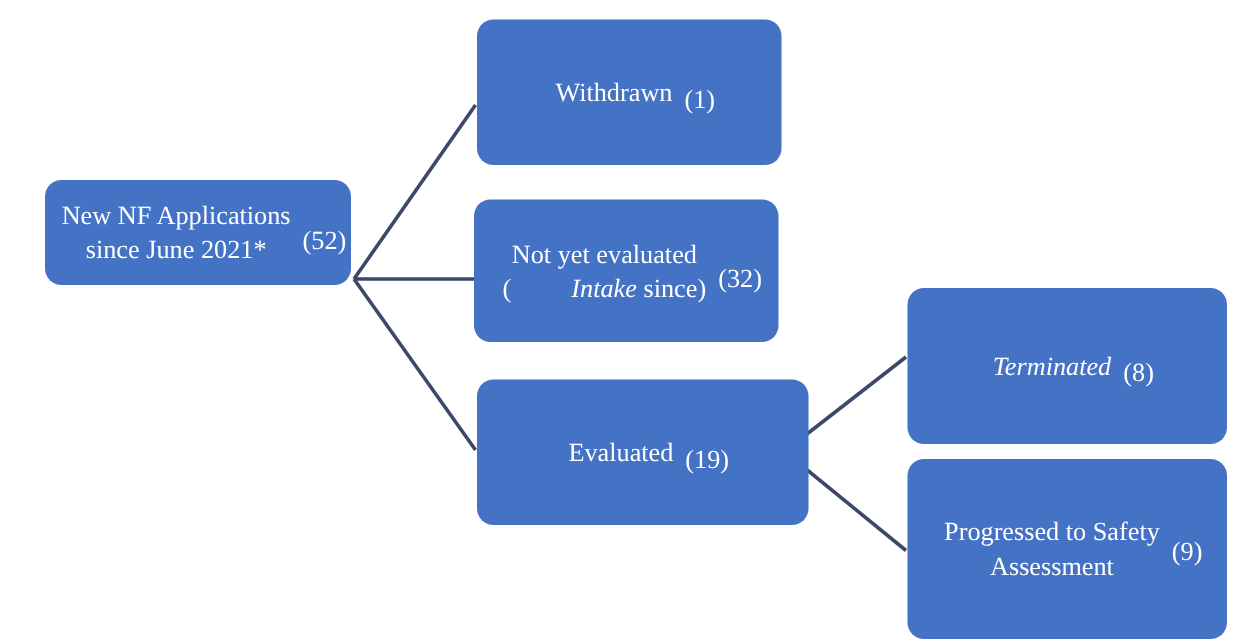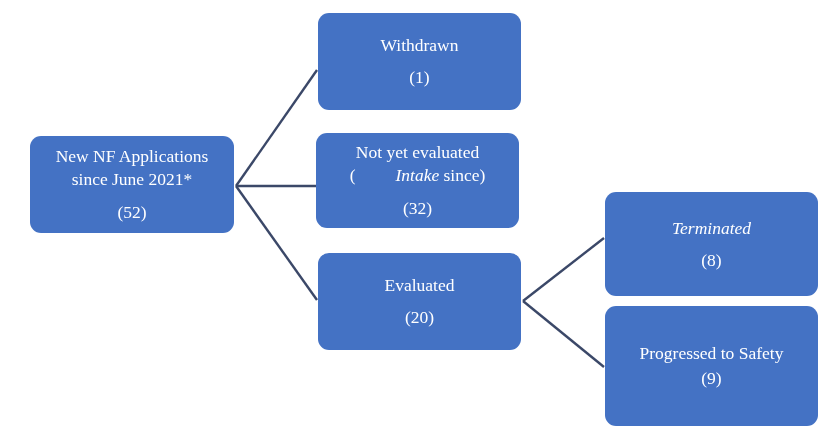--- a/index.html
+++ b/index.html
@@ -22,43 +22,42 @@
     width: 837px;
     height: 427px;
   }
   .node {
     position: absolute;
     box-sizing: border-box;
     background: #4472C4;
     border-radius: 11px;
     color: #ffffff;
     display: flex;
-    flex-direction: column;
     align-items: center;
     justify-content: center;
     text-align: center;
     line-height: 1.30;
     z-index: 2;
   }
   .node .title {
     font-size: 17.5px;
     padding: 0 8px;
   }
   .node .count {
     font-size: 17.5px;
     margin-top: 9px;
   }
   .node .title .ital { font-style: italic; margin-left: 40px; }
   .node.italic-title .title { font-style: italic; }
 
   
-  #node-root      { left: 30px;  top: 136px; width: 204px; height: 97px; }
+  #node-root      { left: 30px;  top: 120px; width: 204px; height: 70px; }
   #node-withdrawn { left: 318px; top: 13px;  width: 203px; height: 97px; }
   #node-notyet    { left: 316px; top: 133px; width: 203px; height: 95px; }
-  #node-evaluated { left: 318px; top: 253px; width: 203px; height: 97px; }
+  #node-evaluated { left: 318px; top: 253px; width: 221px; height: 97px; }
   #node-terminated{ left: 605px; top: 192px; width: 213px; height: 104px; }
   #node-progressed{ left: 605px; top: 306px; width: 213px; height: 120px; }
 
   #node-root .count { margin-top: 11px; }
   #node-notyet .count { margin-top: 10px; }
   #node-progressed .count { margin-top: 2px; }
 </style>
 </head>
 <body>
 
@@ -92,30 +91,31 @@
       <span>Not yet evaluated</span><br>
       <span><span>(</span><span class="ital">Intake</span><span> since)</span></span>
     </div>
     <div class="count">(32)</div>
   </div>
 
   <div class="node" id="node-evaluated">
     <div class="title">
       <span>Evaluated</span>
     </div>
-    <div class="count">(20)</div>
+    <div class="count">(19)</div>
   </div>
 
   <div class="node italic-title" id="node-terminated">
     <div class="title">
       <span>Terminated</span>
     </div>
     <div class="count">(8)</div>
   </div>
 
   <div class="node" id="node-progressed">
     <div class="title">
       <span>Progressed to Safety</span><br>
+      <span>Assessment</span>
     </div>
     <div class="count">(9)</div>
   </div>
 
 </div>
 
 </body></html>

